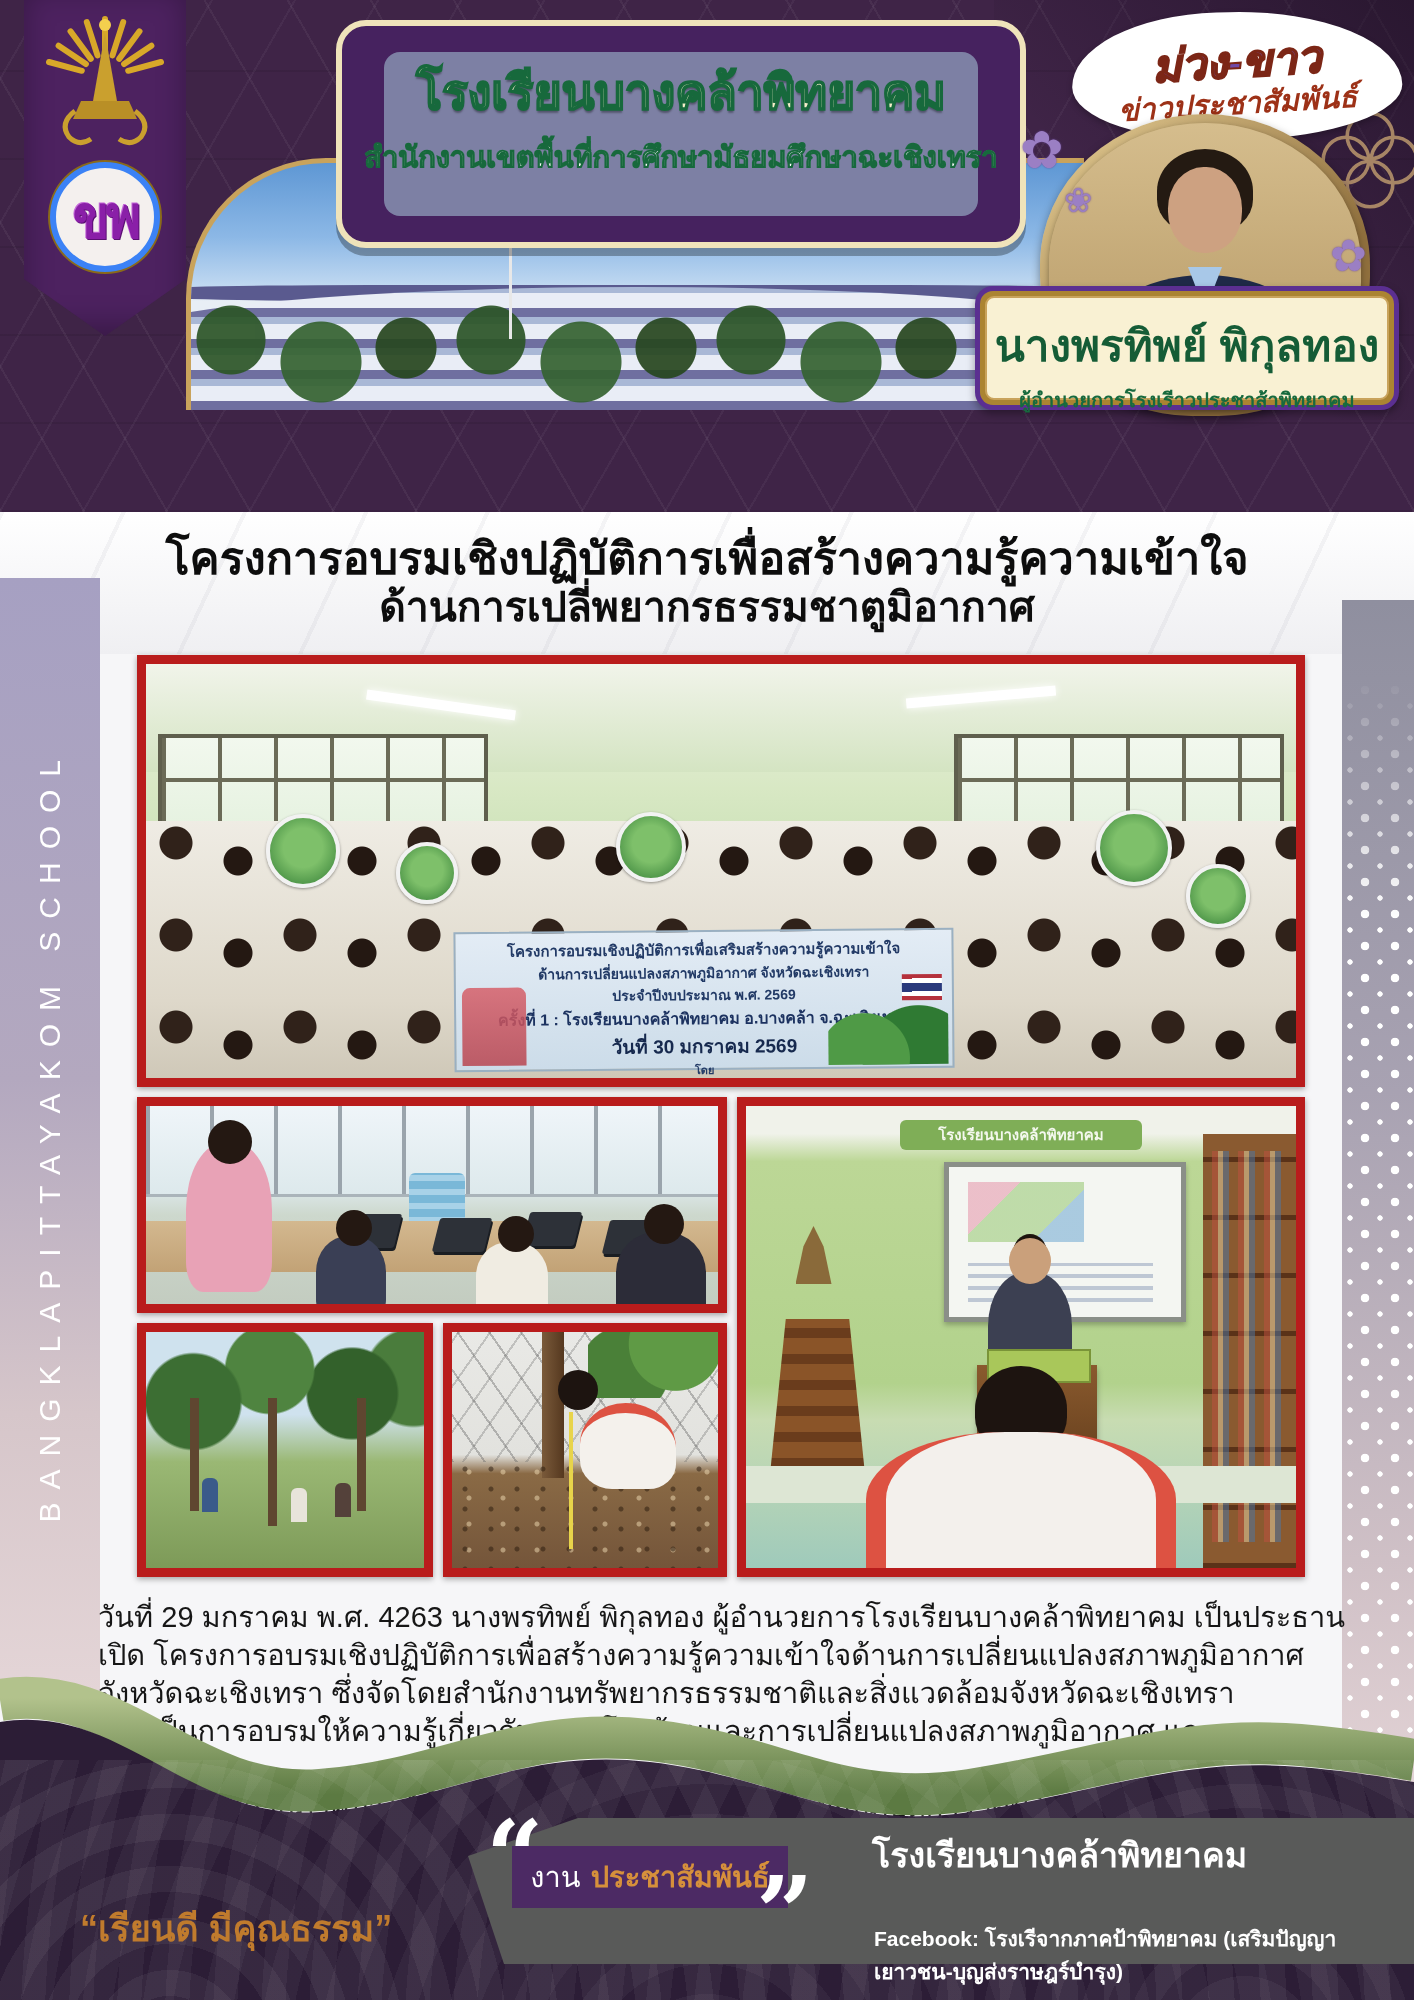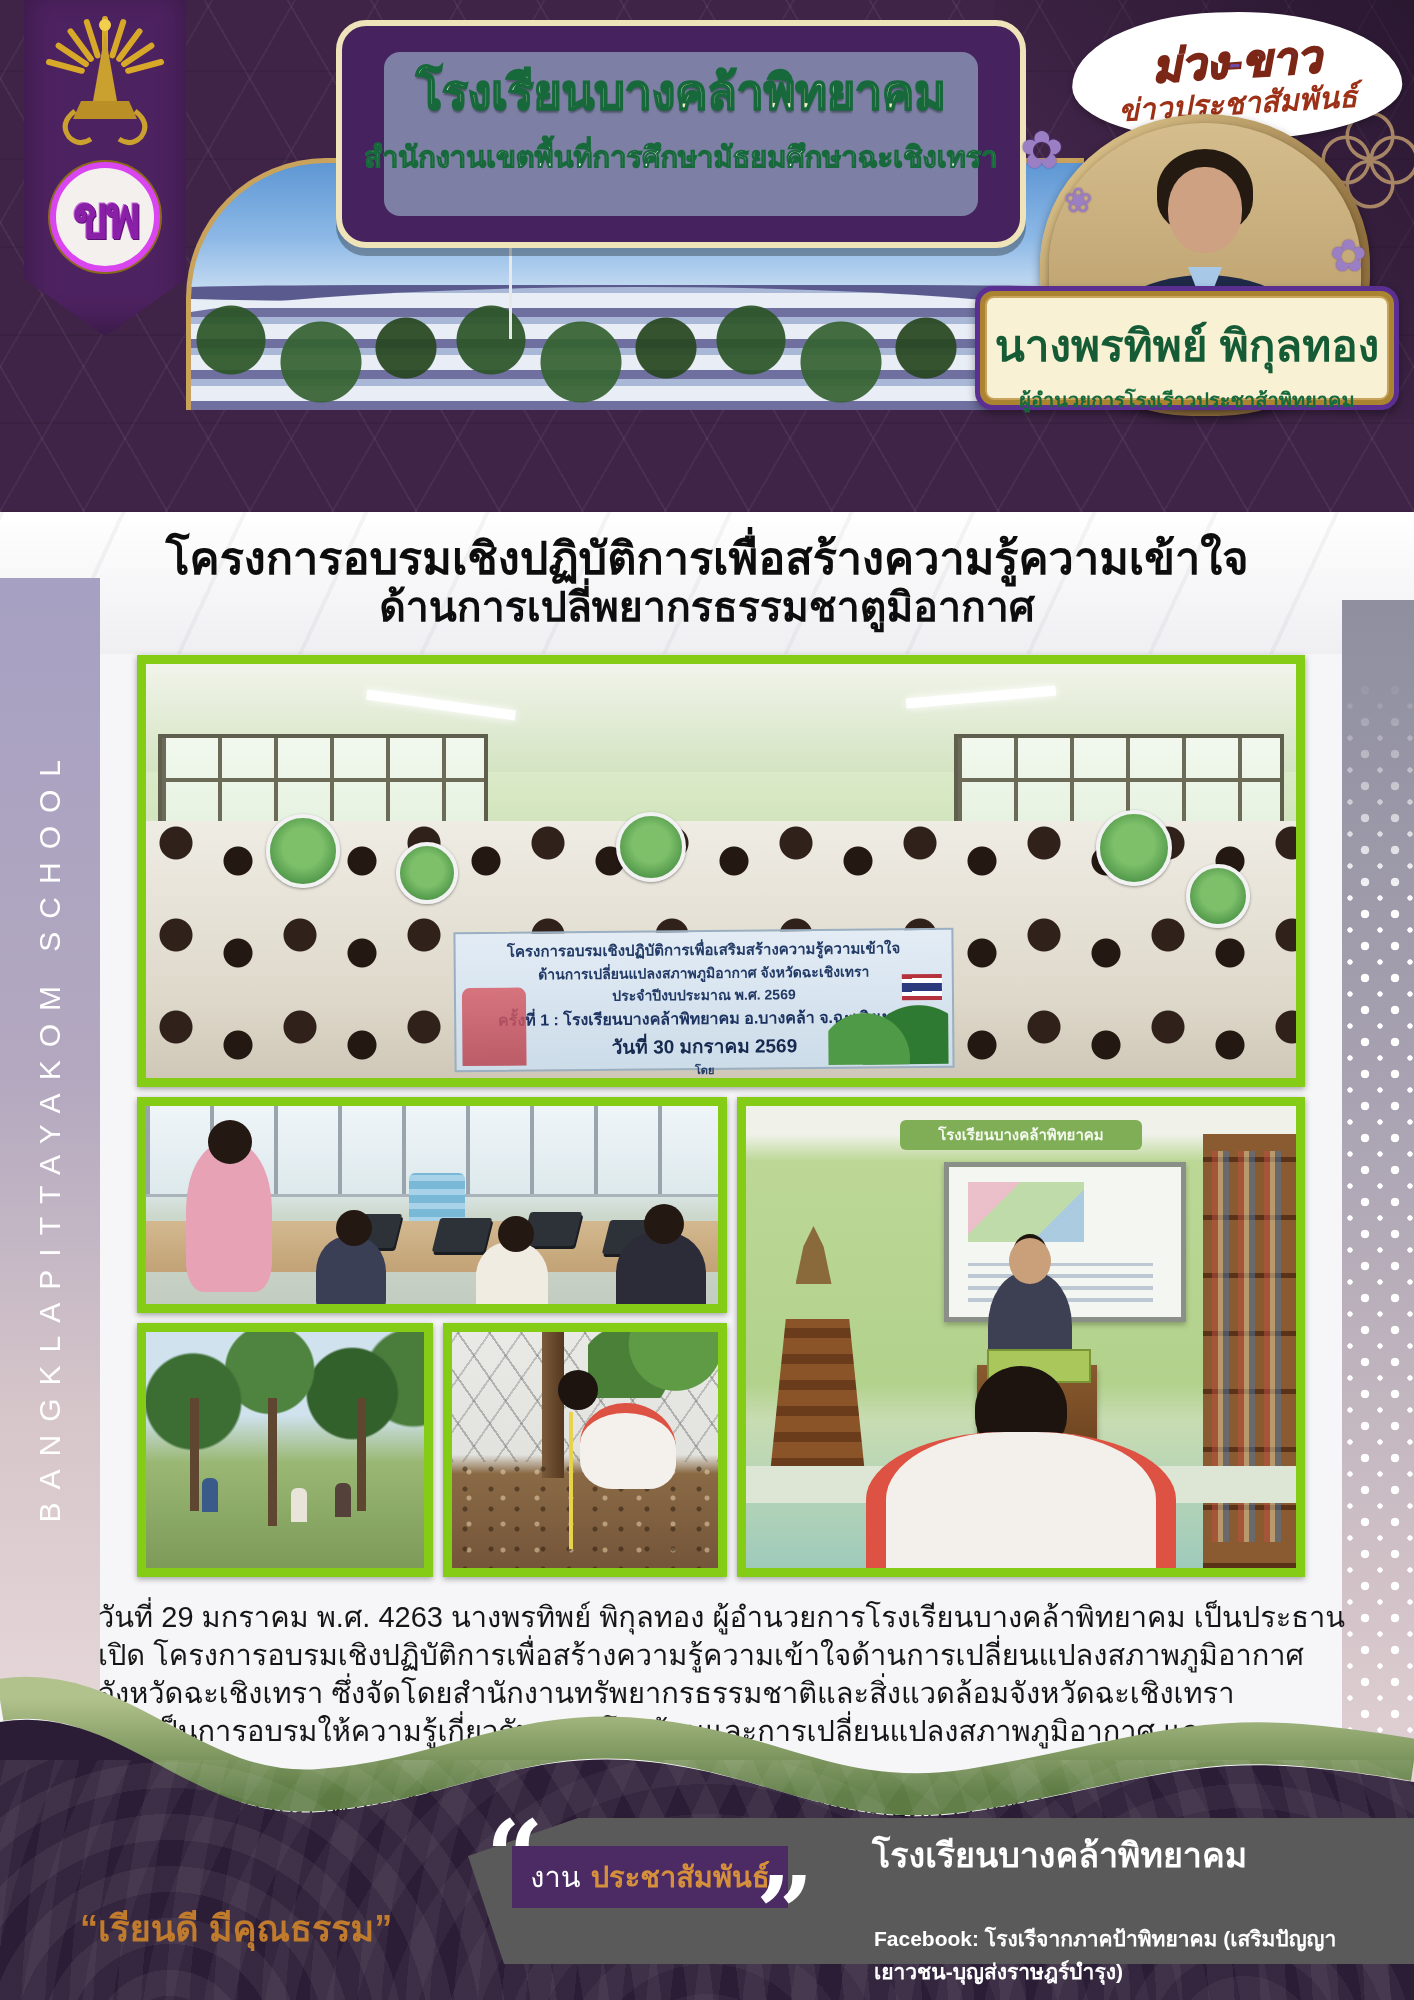--- a/index.html
+++ b/index.html
@@ -19,21 +19,21 @@
 
   .quatrefoil{position:absolute;}
   .quatrefoil svg{display:block;}
 
   
   .pennant{position:absolute;left:24px;top:0;width:162px;height:336px;background:#4d2260;
      clip-path:polygon(0 0,100% 0,100% 83%,50% 100%,0 83%);
      box-shadow:inset 0 -10px 30px rgba(0,0,0,.3);}
   .crown{position:absolute;left:21px;top:10px;width:120px;height:160px;}
   .emblem-circle{position:absolute;left:26px;top:162px;width:110px;height:110px;border-radius:50%;
-     background:#f4f0ee;border:6px solid #d946ef;box-shadow:0 0 0 2px #8a6a1a;
+     background:#f4f0ee;border:6px solid #3b82f6;box-shadow:0 0 0 2px #8a6a1a;
      display:flex;align-items:center;justify-content:center;}
   .monogram{font-size:54px;font-weight:900;color:#8a1fa8;transform:scaleY(1.12);
      text-shadow:1px 1px 0 #5a0f72,-1px -1px 0 #c46ad8;letter-spacing:-4px;}
 
   
   .name-panel{position:absolute;left:336px;top:20px;width:690px;height:228px;z-index:3;
      background:#46225f;border:6px solid #efe3ba;border-radius:30px;
      box-shadow:0 8px 0 rgba(0,0,0,.3);}
   .name-panel .inner{position:absolute;left:42px;right:42px;top:26px;bottom:26px;
      background:#7d80a4;border-radius:16px;}
@@ -123,21 +123,21 @@
      background:linear-gradient(180deg,#8f8f9f 0%,#a8a2b2 40%,#cfc0c6 78%,#e6d6d8 100%);}
   .right-strip::after{content:"";position:absolute;inset:0;
      background-image:
        radial-gradient(circle,#ffffff 4px,transparent 4.6px),
        radial-gradient(circle,#ffffff 2.4px,transparent 3px);
      background-size:30px 32px,30px 32px;background-position:8px 10px,23px 26px;
      -webkit-mask-image:linear-gradient(180deg,transparent 0 6%,#000 26%);
      mask-image:linear-gradient(180deg,transparent 0 6%,#000 26%);}
 
   
-  .photo{position:absolute;background:#84cc16;padding:9px;z-index:2;box-shadow:0 2px 6px rgba(0,0,0,.35);}
+  .photo{position:absolute;background:#b91c1c;padding:9px;z-index:2;box-shadow:0 2px 6px rgba(0,0,0,.35);}
   .photo .scene{position:relative;width:100%;height:100%;overflow:hidden;}
 
   
   .scene-group{background:linear-gradient(180deg,#eef3e4 0%,#d8e8c4 30%,#c2dcae 60%,#bcd6a8 100%);}
   .sg-ceil{position:absolute;left:0;top:0;right:0;height:26%;
      background:linear-gradient(180deg,#f1f4ea,#d4e4c2);}
   .sg-light{position:absolute;width:150px;height:10px;background:#ffffff;box-shadow:0 0 8px #fff;}
   .sg-win{position:absolute;top:70px;height:190px;border:4px solid #5f5f4d;
      background:
        repeating-linear-gradient(90deg,#6b6b57 0 4px,transparent 4px 56px),

